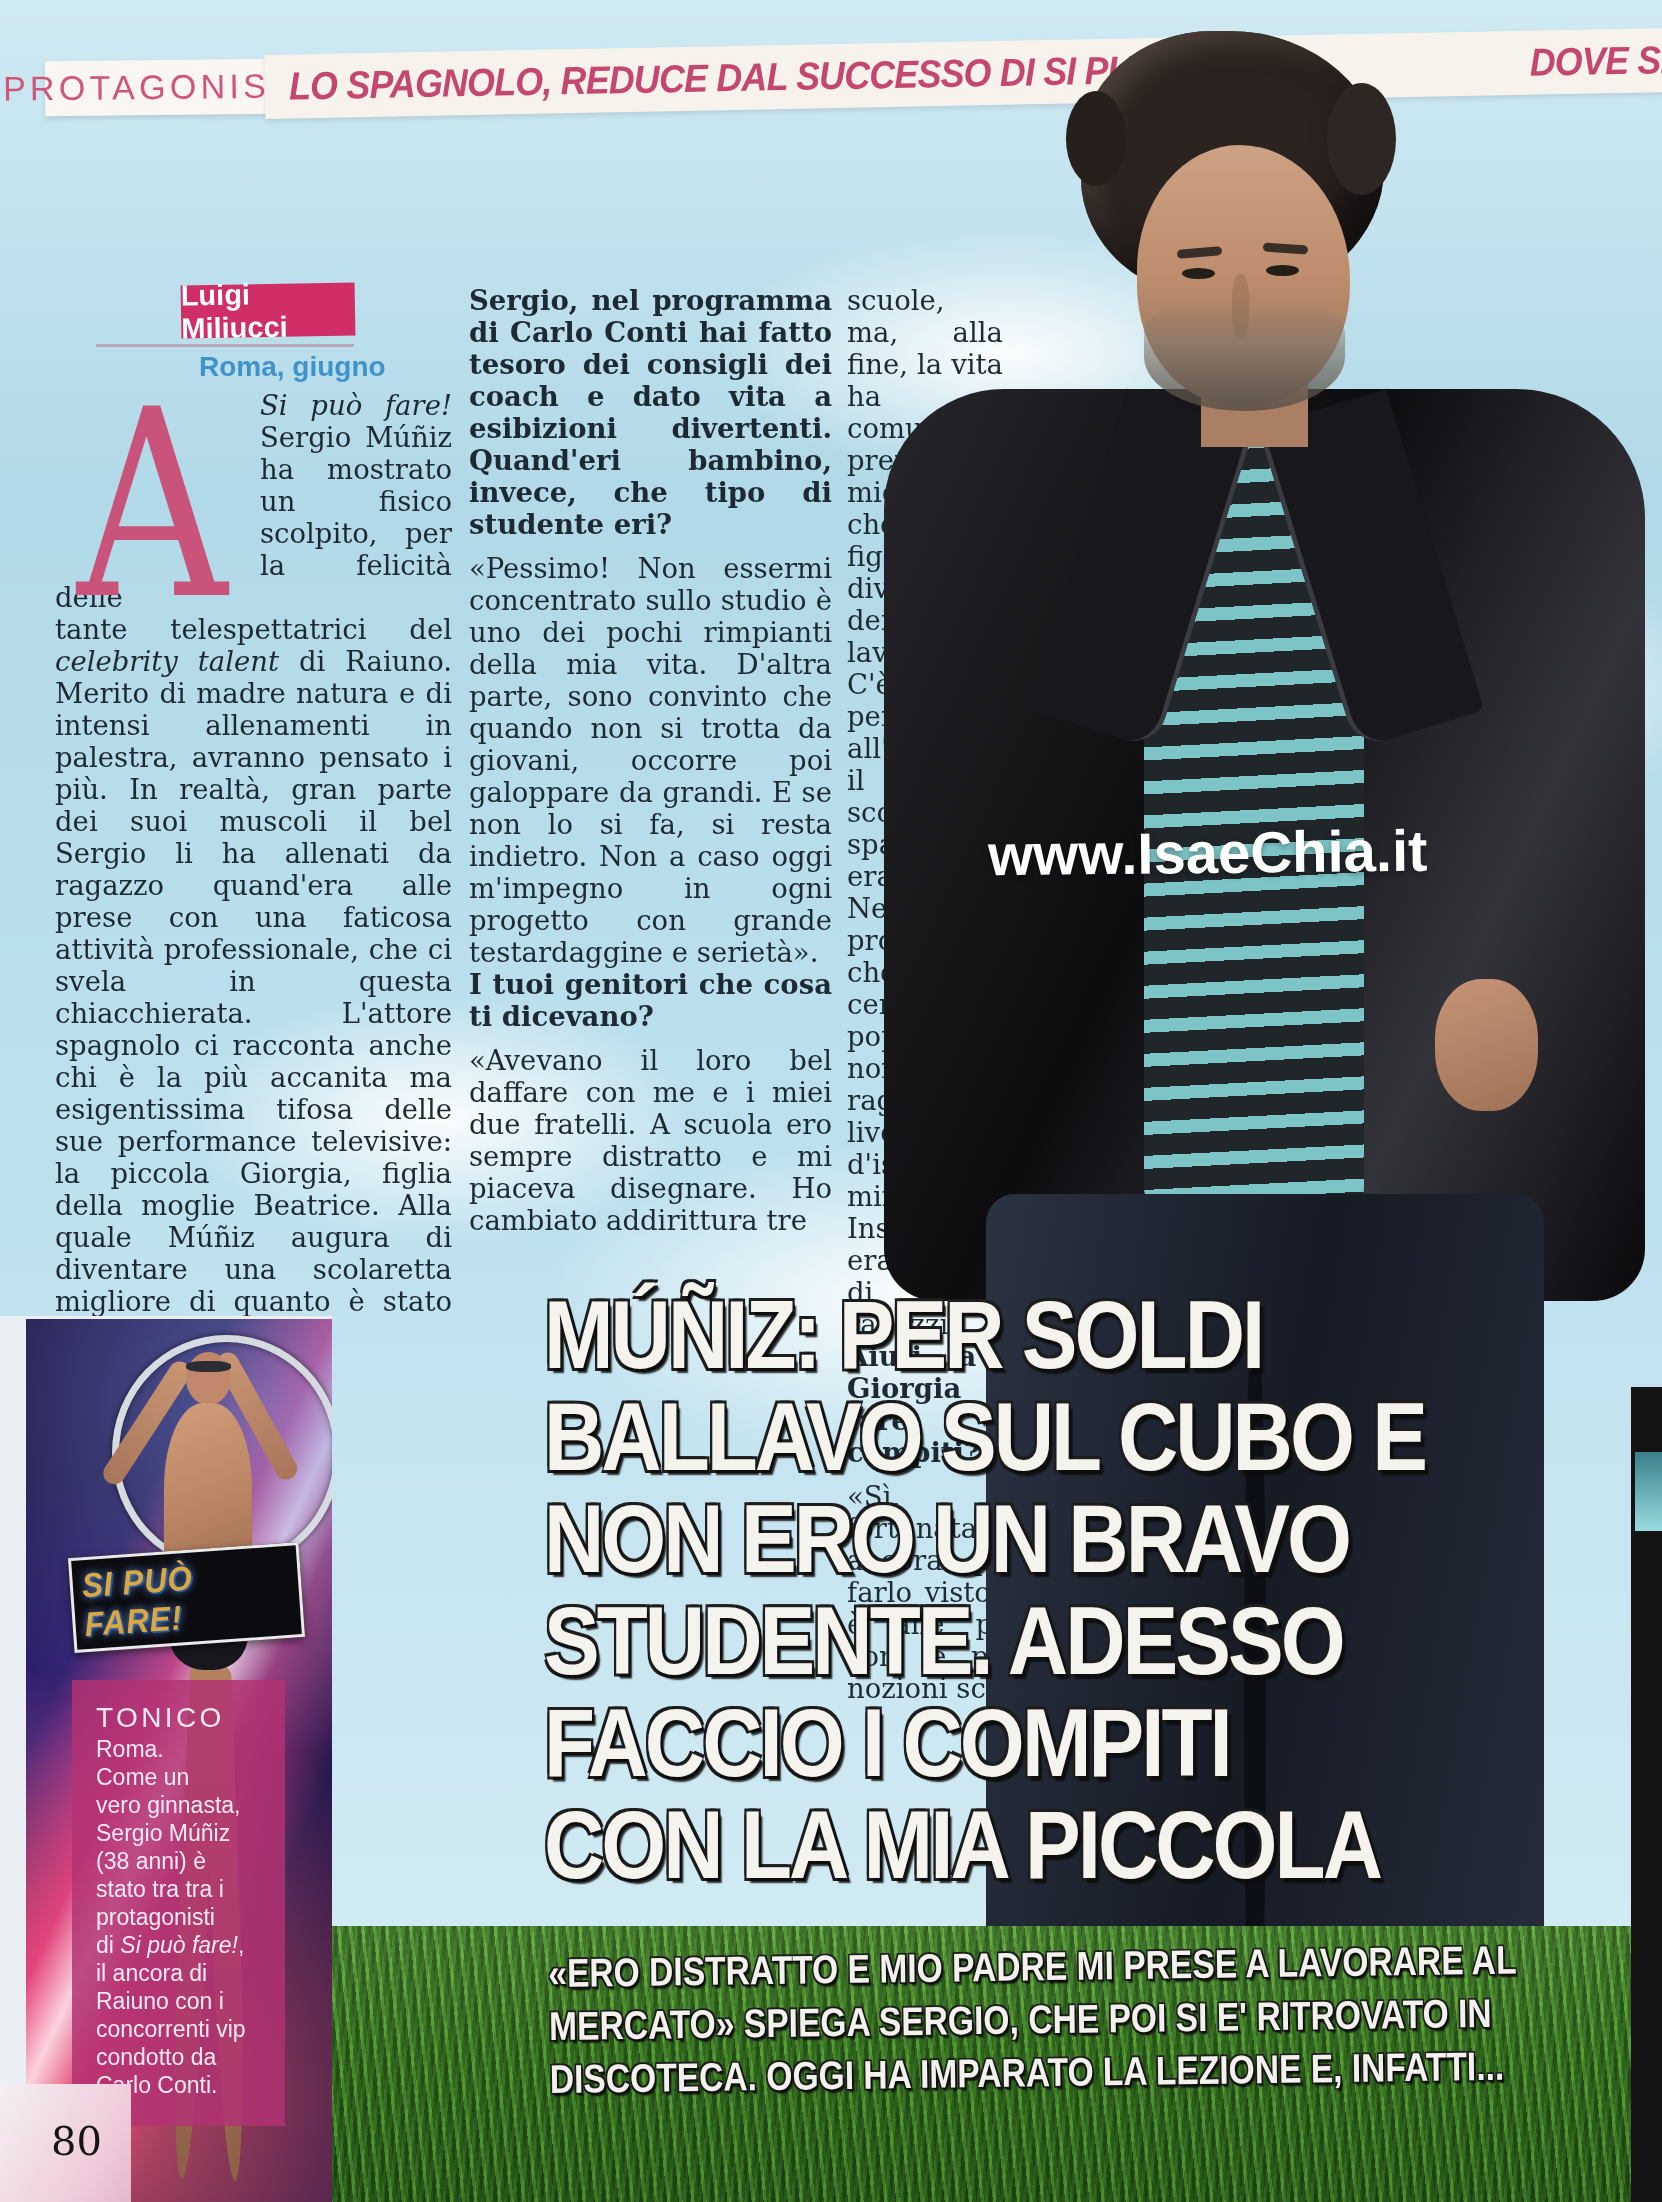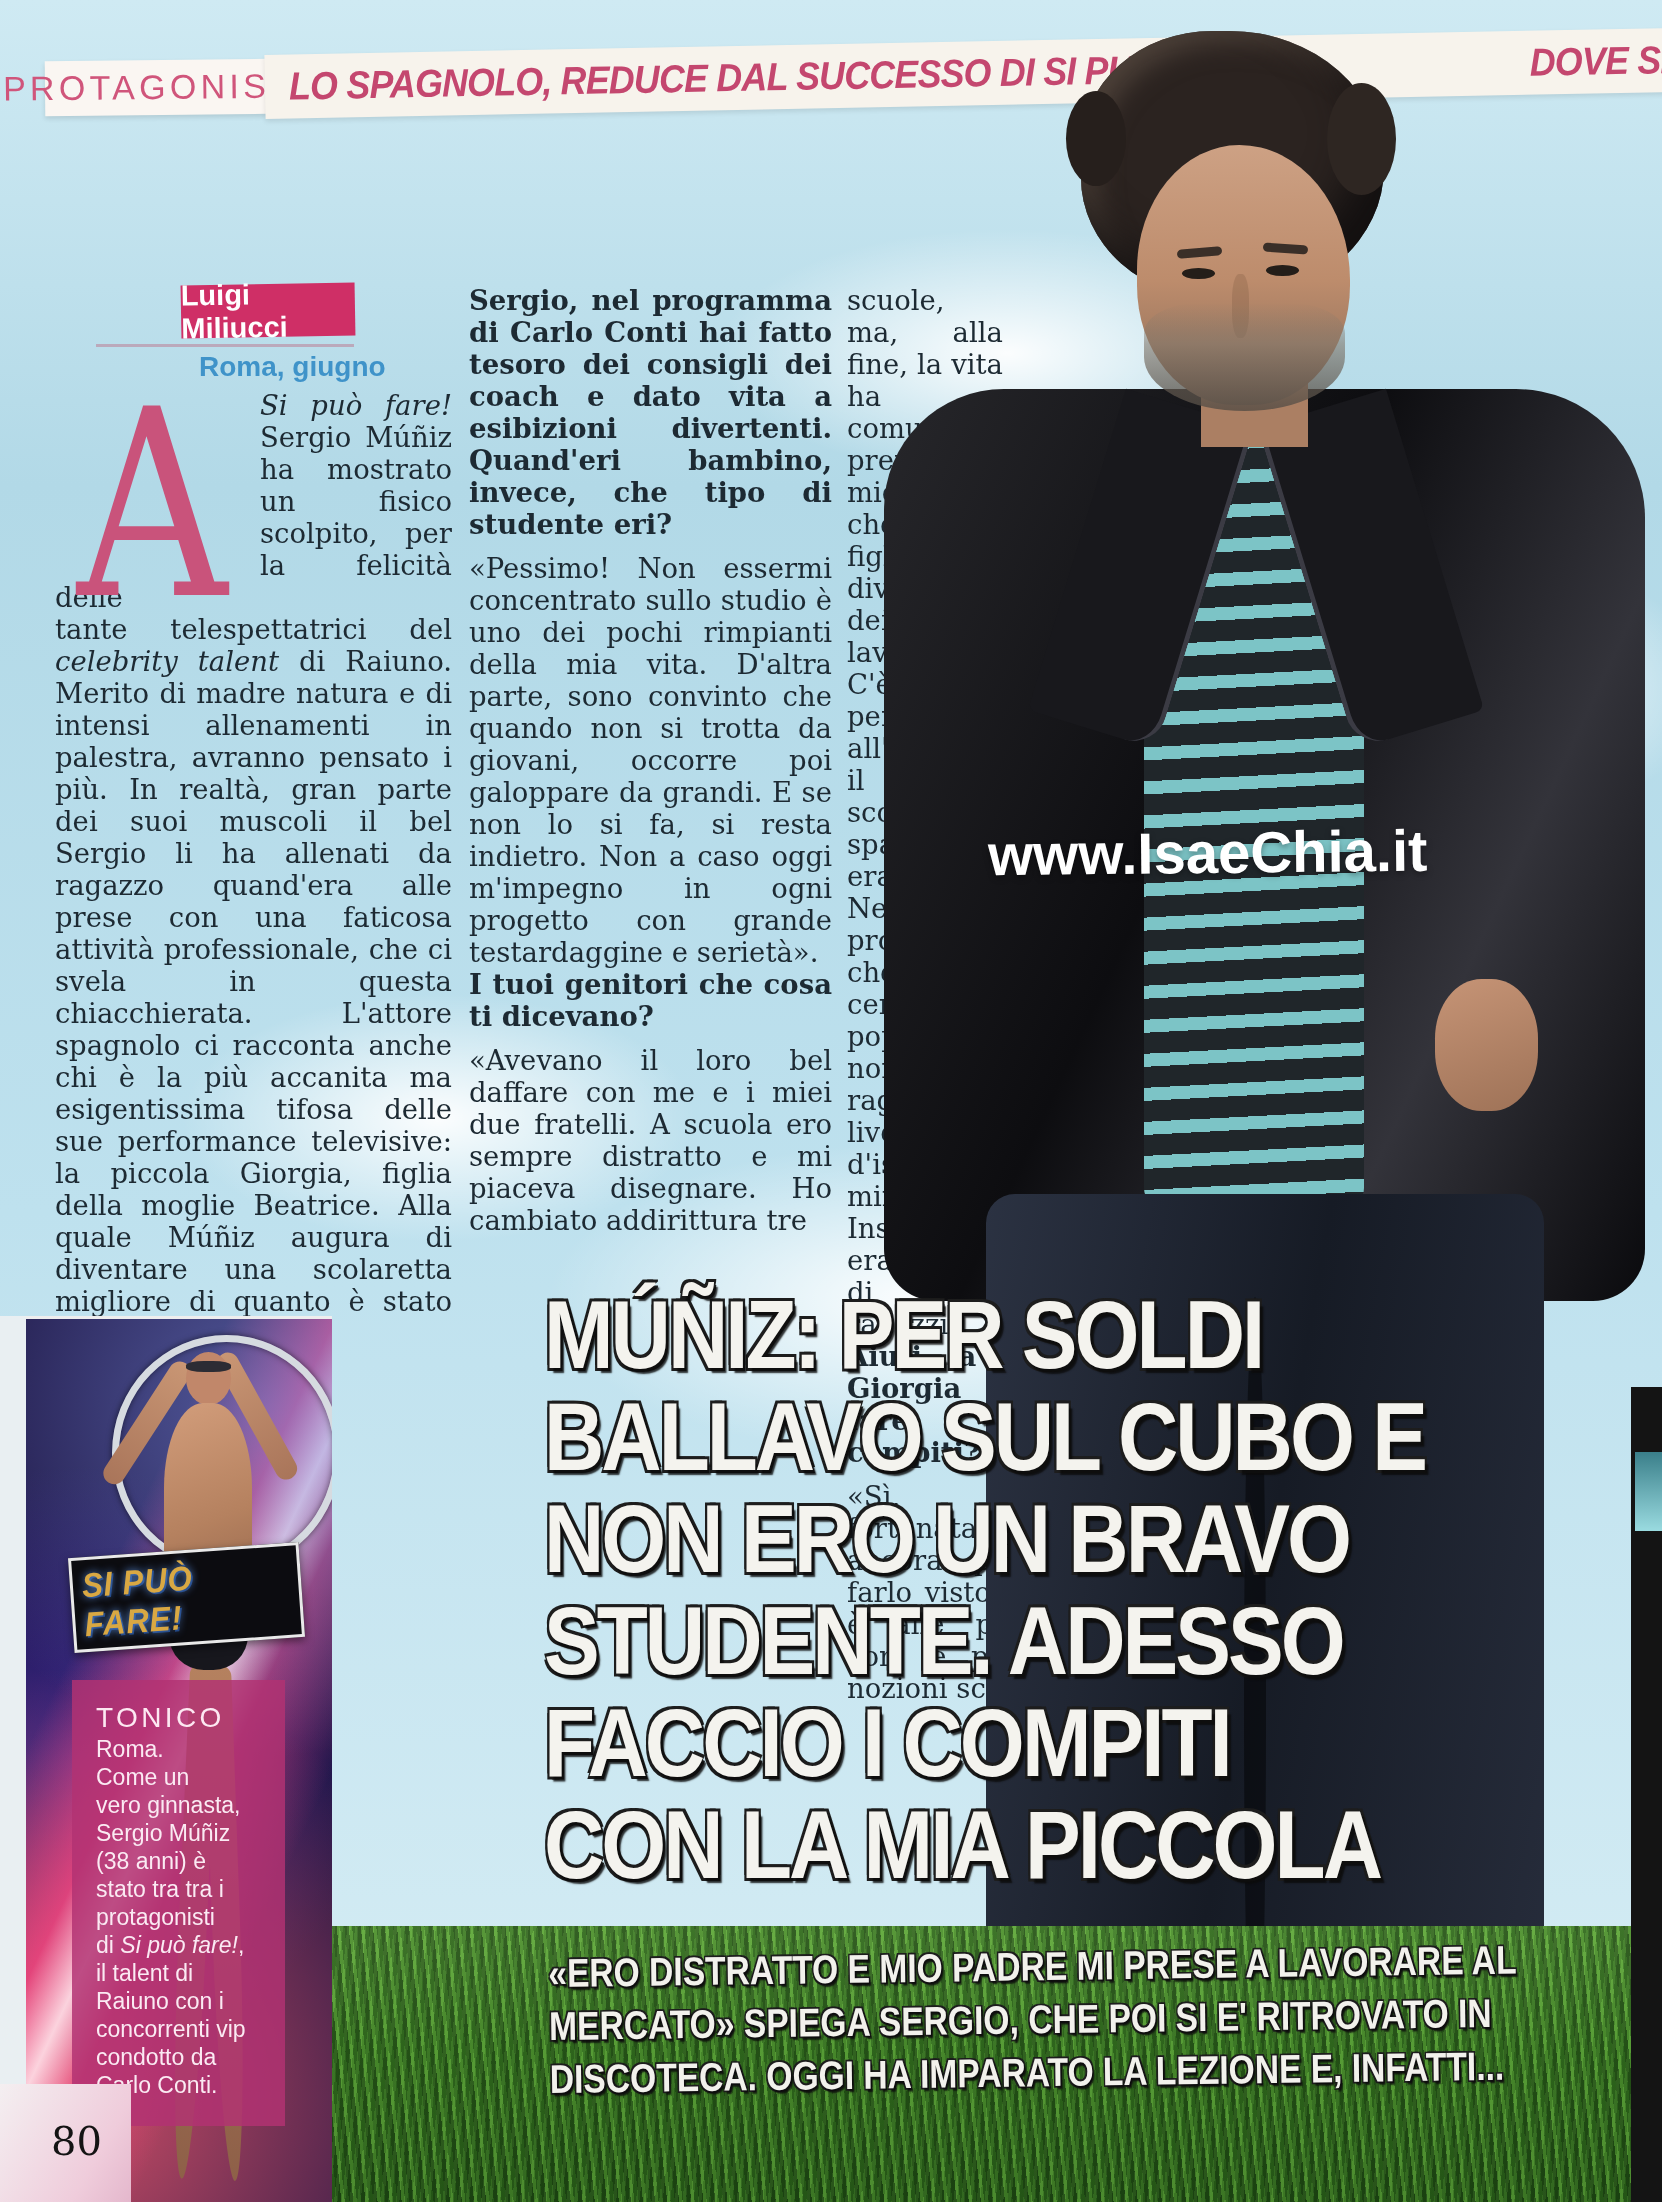--- a/index.html
+++ b/index.html
@@ -219,21 +219,21 @@
     <div class="caption">
       <div class="title">TONICO</div>
       <div class="cl">Roma.</div>
       <div class="cl">Come un</div>
       <div class="cl">vero ginnasta,</div>
       <div class="cl">Sergio Múñiz</div>
       <div class="cl">(38 anni) è</div>
       <div class="cl">stato tra tra i</div>
       <div class="cl">protagonisti</div>
       <div class="cl"><span>di </span><em>Si può fare!</em><span>,</span></div>
-      <div class="cl">il talent di</div>
+      <div class="cl">il ancora di</div>
       <div class="cl">Raiuno con i</div>
       <div class="cl">concorrenti vip</div>
       <div class="cl">condotto da</div>
       <div class="cl">Carlo Conti.</div>
     </div>
   </div>
 
   <div class="abs headline">
     <div>MÚÑIZ: PER SOLDI</div>
     <div>BALLAVO SUL CUBO E</div>

